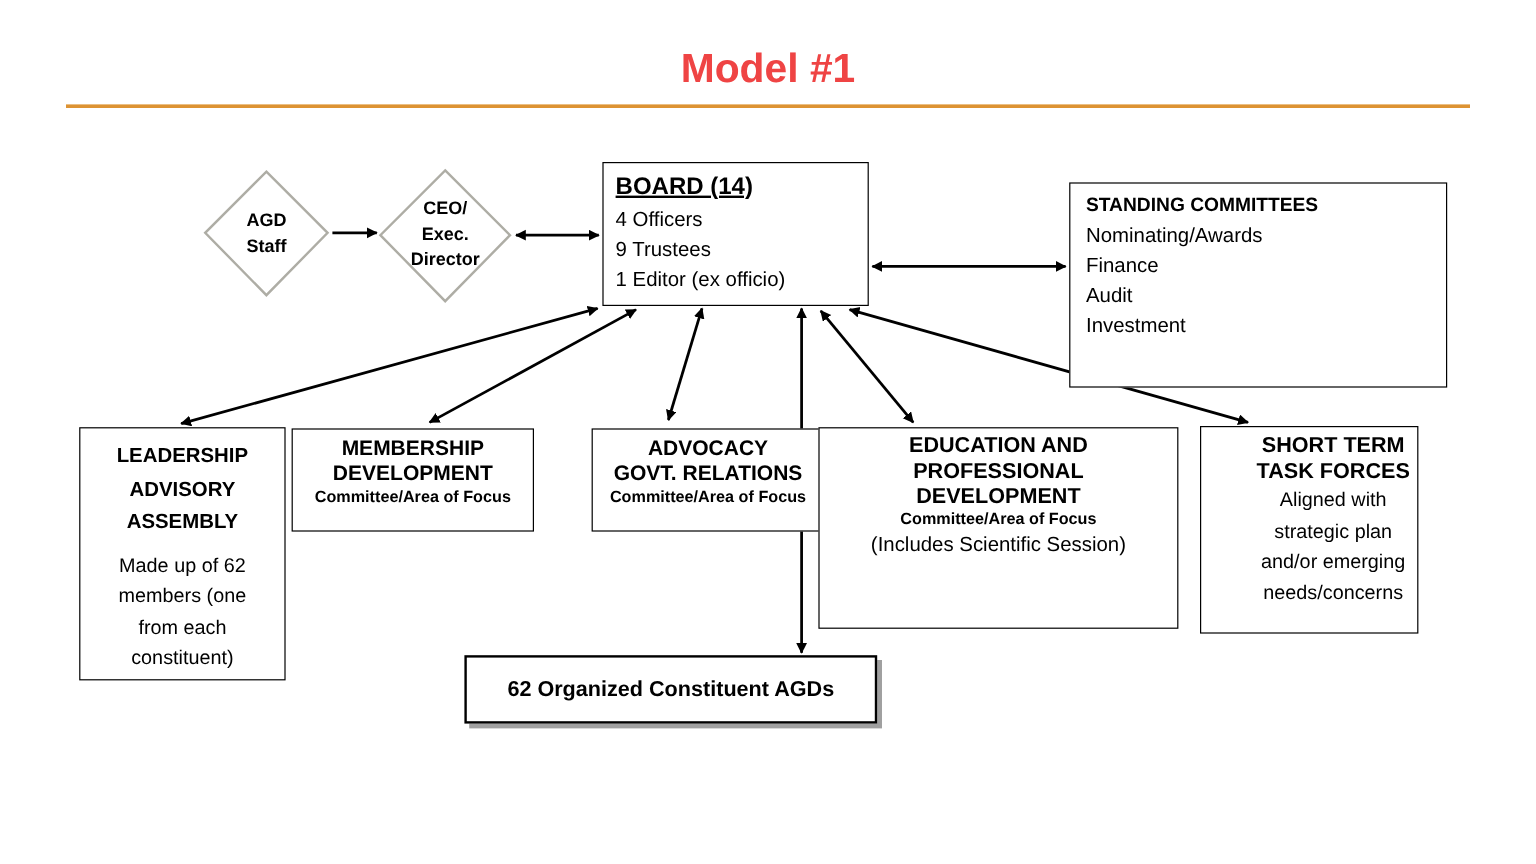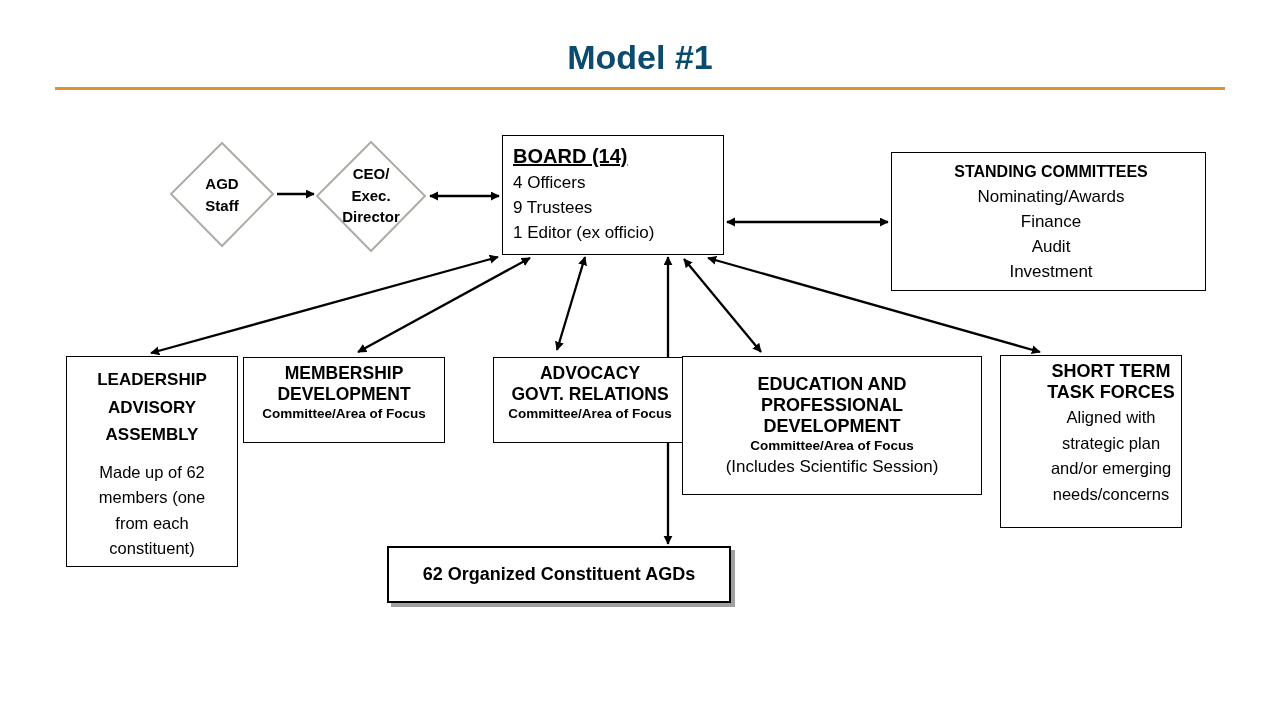--- a/index.html
+++ b/index.html
@@ -5,39 +5,39 @@
   html,body{margin:0;padding:0;background:#fff;}
   #slide{
     position:relative;width:1280px;height:720px;background:#ffffff;overflow:hidden;
     font-family:"Liberation Sans",sans-serif;color:#000;
   }
   .abs{position:absolute;}
   .prewrap{white-space:pre-line;}
   
   #title{
     left:0;top:38px;width:1280px;text-align:center;
-    font-size:34px;font-weight:bold;color:#0c4a6e;letter-spacing:0px;
+    font-size:34px;font-weight:bold;color:#ef4444;letter-spacing:0px;
   }
   #title-rule{left:55px;top:87px;width:1170px;height:3px;background:#dd9333;}
   
   .node{background:#ffffff;border:1.5px solid #000;box-sizing:border-box;}
   .center{text-align:center;}
   
   #board{left:502px;top:135px;width:222px;height:120px;padding:6px 8px 0 10px;}
   .board-title{font-size:20px;font-weight:bold;line-height:28px;text-decoration:underline;}
   .board-item{font-size:17px;line-height:25px;}
   
-  #standing{left:891px;top:152px;width:315px;height:139px;padding:6px 8px 0 13px;text-align:center;}
+  #standing{left:891px;top:152px;width:315px;height:171px;padding:6px 8px 0 13px;}
   .standing-title{font-size:16px;font-weight:bold;line-height:25px;}
   .standing-item{font-size:17px;line-height:25px;}
   
   #leadership{left:66px;top:356px;width:172px;height:211px;padding-top:9px;}
   #membership{left:243px;top:357px;width:202px;height:86px;padding-top:5px;}
   #advocacy{left:457px;top:357px;width:194px;height:86px;padding-top:5px;margin-left:36px;}
-  #education{left:682px;top:356px;width:300px;height:139px;padding-top:17px;}
+  #education{left:682px;top:356px;width:300px;height:168px;padding-top:4px;}
   #shortterm{left:1000px;top:355px;width:182px;height:173px;padding-top:5px;padding-left:40px;}
   .big-title{font-size:17.5px;font-weight:bold;line-height:21px;}
   .mid-title{font-size:17px;font-weight:bold;line-height:27.5px;}
   .sub-bold{font-size:13.5px;font-weight:bold;line-height:18px;}
   .body-text{font-size:16.5px;line-height:25.5px;margin-top:11px;}
   .note-text{font-size:17px;line-height:24px;}
   
   #agds{
     left:387px;top:546px;width:344px;height:57px;border-width:2px;
     display:flex;align-items:center;justify-content:center;

